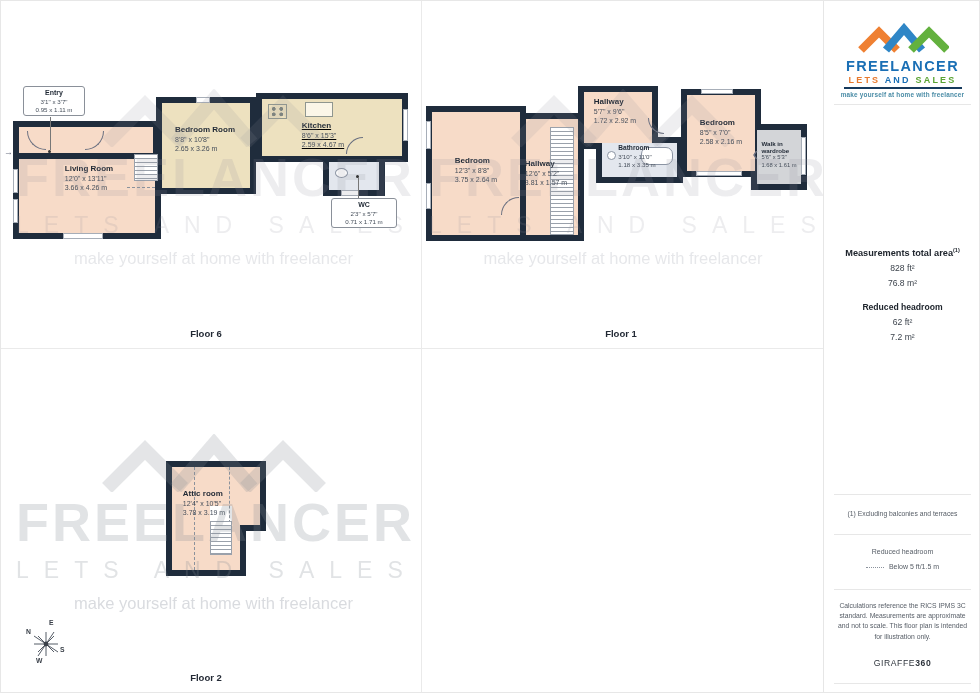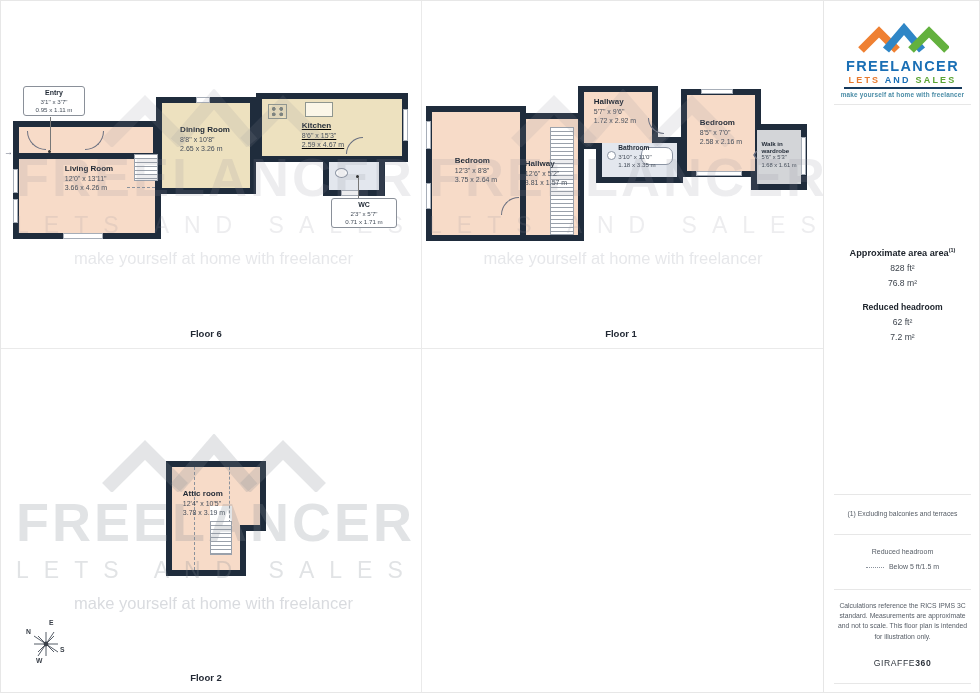--- a/index.html
+++ b/index.html
@@ -158,21 +158,21 @@
   <div class="stove" style="left:267px;top:103px;width:17px;height:13px;"></div>
   <div class="counter" style="left:304px;top:101px;width:26px;height:13px;"></div>
   <div class="toilet" style="left:334px;top:167px;"></div>
 
   <div class="room-label" style="left:88px;top:163px;">
     <span class="rname">Living Room</span>
     <span class="rdim">12'0" x 13'11"</span>
     <span class="rdim">3.66 x 4.26 m</span>
   </div>
   <div class="room-label" style="left:204px;top:124px;">
-    <span class="rname">Dining Room</span>
+    <span class="rname">Bedroom Room</span>
     <span class="rdim">8'8" x 10'8"</span>
     <span class="rdim">2.65 x 3.26 m</span>
   </div>
   <div class="room-label" style="left:322px;top:120px;text-decoration:underline;">
     <span class="rname">Kitchen</span>
     <span class="rdim">8'6" x 15'3"</span>
     <span class="rdim">2.59 x 4.67 m</span>
   </div>
 
   <div class="callout" style="left:22px;top:85px;width:52px;">
@@ -300,21 +300,21 @@
         <span class="c-orange">LETS</span>
         <span class="c-blue">AND</span>
         <span class="c-green">SALES</span>
       </div>
       <div class="logo-rule"></div>
       <div class="logo-tag">make yourself at home with freelancer</div>
     </div>
     <div class="sb-div" style="top:103px;"></div>
 
     <div class="area">
-      <div class="area-title"><span>Approximate area area</span><sup>(1)</sup></div>
+      <div class="area-title"><span>Measurements total area</span><sup>(1)</sup></div>
       <div class="area-val">828 ft²</div>
       <div class="area-val">76.8 m²</div>
       <div class="area-sub">Reduced headroom</div>
       <div class="area-val">62 ft²</div>
       <div class="area-val">7.2 m²</div>
     </div>
 
     <div class="sb-div" style="top:493px;"></div>
     <div class="note" style="top:508px;">(1) Excluding balconies and terraces</div>
     <div class="sb-div" style="top:533px;"></div>

